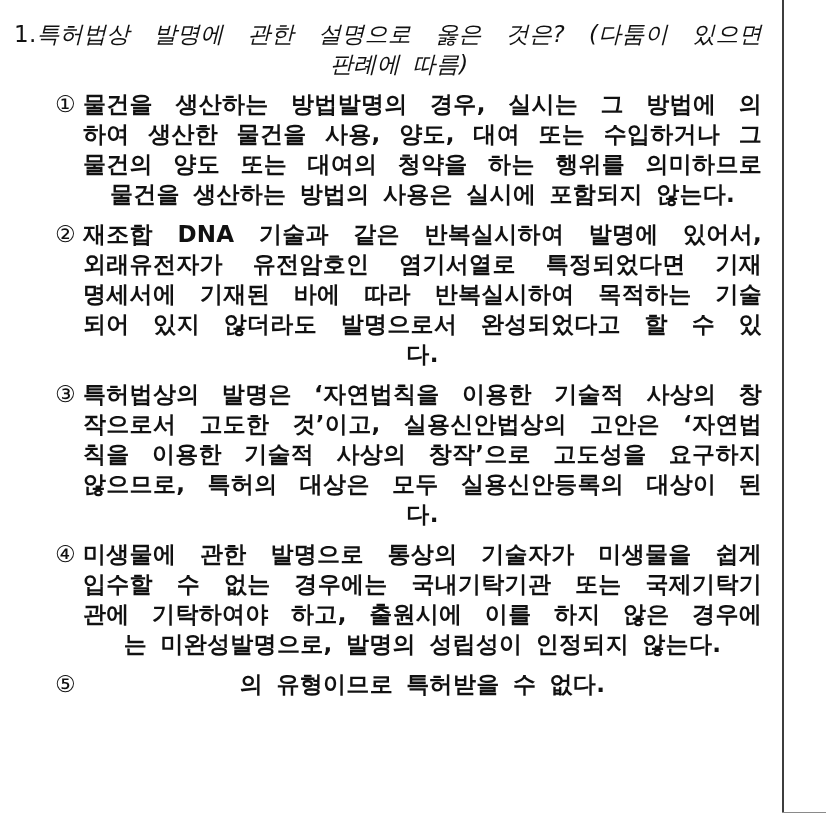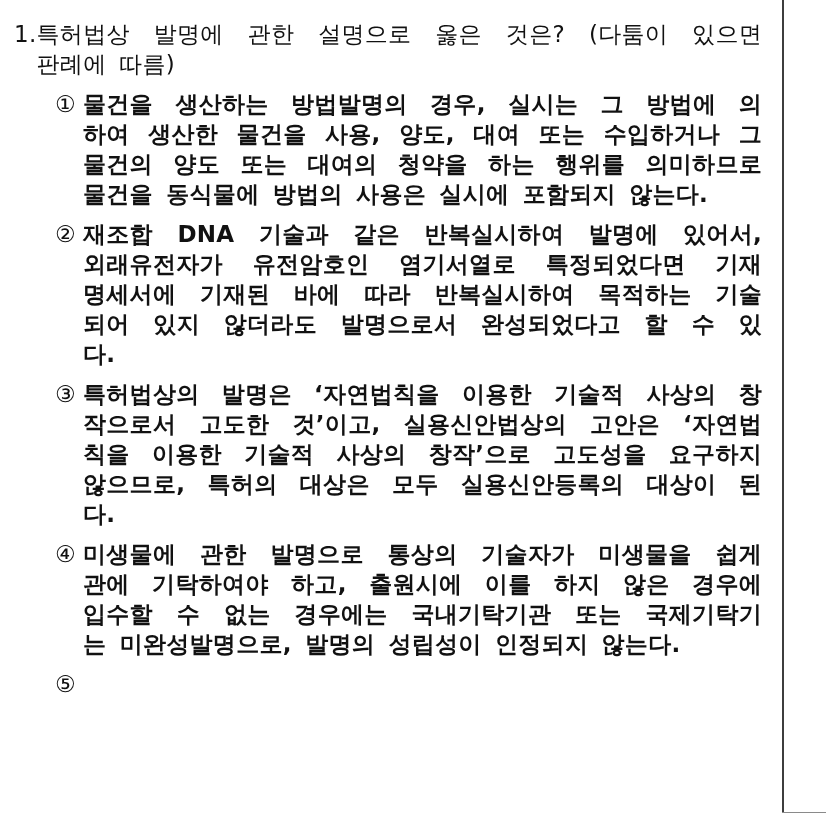--- a/index.html
+++ b/index.html
@@ -30,39 +30,40 @@
     display: flex;
     align-items: flex-start;
   }
   .q-num {
     flex: 0 0 19px;
     white-space: nowrap;
   }
   .q-title {
     flex: 1;
     min-width: 0;
+    font-style: italic;
   }
   .options {
     margin-left: 41px;
   }
   .option {
     display: flex;
     align-items: flex-start;
     margin-top: 10px;
   }
   .marker {
     flex: 0 0 28px;
   }
   .opt-text {
     flex: 1;
     min-width: 0;
     font-weight: bold;
   }
   .line {
-    text-align: left;
+    text-align: center;
   }
   .line.j {
     text-align: justify;
     text-align-last: justify;
   }
   .divider-v {
     position: absolute;
     left: 782px;
     top: 0;
     width: 2px;
@@ -94,21 +95,21 @@
     </div>
 
     <div class="options">
 
       <div class="option">
         <span class="marker">①</span>
         <div class="opt-text">
           <div class="line j">물건을 생산하는 방법발명의 경우, 실시는 그 방법에 의</div>
           <div class="line j">하여 생산한 물건을 사용, 양도, 대여 또는 수입하거나 그</div>
           <div class="line j">물건의 양도 또는 대여의 청약을 하는 행위를 의미하므로</div>
-          <div class="line">물건을 동식물에 방법의 사용은 실시에 포함되지 않는다.</div>
+          <div class="line">물건을 생산하는 방법의 사용은 실시에 포함되지 않는다.</div>
         </div>
       </div>
 
       <div class="option">
         <span class="marker">②</span>
         <div class="opt-text">
           <div class="line j">재조합 DNA 기술과 같은 반복실시하여 발명에 있어서,</div>
           <div class="line j">외래유전자가 유전암호인 염기서열로 특정되었다면 기재</div>
           <div class="line j">명세서에 기재된 바에 따라 반복실시하여 목적하는 기술</div>
           <div class="line j">되어 있지 않더라도 발명으로서 완성되었다고 할 수 있</div>
@@ -124,29 +125,30 @@
           <div class="line j">칙을 이용한 기술적 사상의 창작’으로 고도성을 요구하지</div>
           <div class="line j">않으므로, 특허의 대상은 모두 실용신안등록의 대상이 된</div>
           <div class="line">다.</div>
         </div>
       </div>
 
       <div class="option">
         <span class="marker">④</span>
         <div class="opt-text">
           <div class="line j">미생물에 관한 발명으로 통상의 기술자가 미생물을 쉽게</div>
+          <div class="line j">입수할 수 없는 경우에는 국내기탁기관 또는 국제기탁기</div>
           <div class="line j">관에 기탁하여야 하고, 출원시에 이를 하지 않은 경우에</div>
-          <div class="line j">입수할 수 없는 경우에는 국내기탁기관 또는 국제기탁기</div>
           <div class="line">는 미완성발명으로, 발명의 성립성이 인정되지 않는다.</div>
         </div>
       </div>
 
       <div class="option">
         <span class="marker">⑤</span>
         <div class="opt-text">
+          <div class="line">의 유형이므로 특허받을 수 없다.</div>
         </div>
       </div>
 
     </div>
   </div>
 
   <div class="divider-v"></div>
   <div class="divider-h"></div>
 
 </div>

